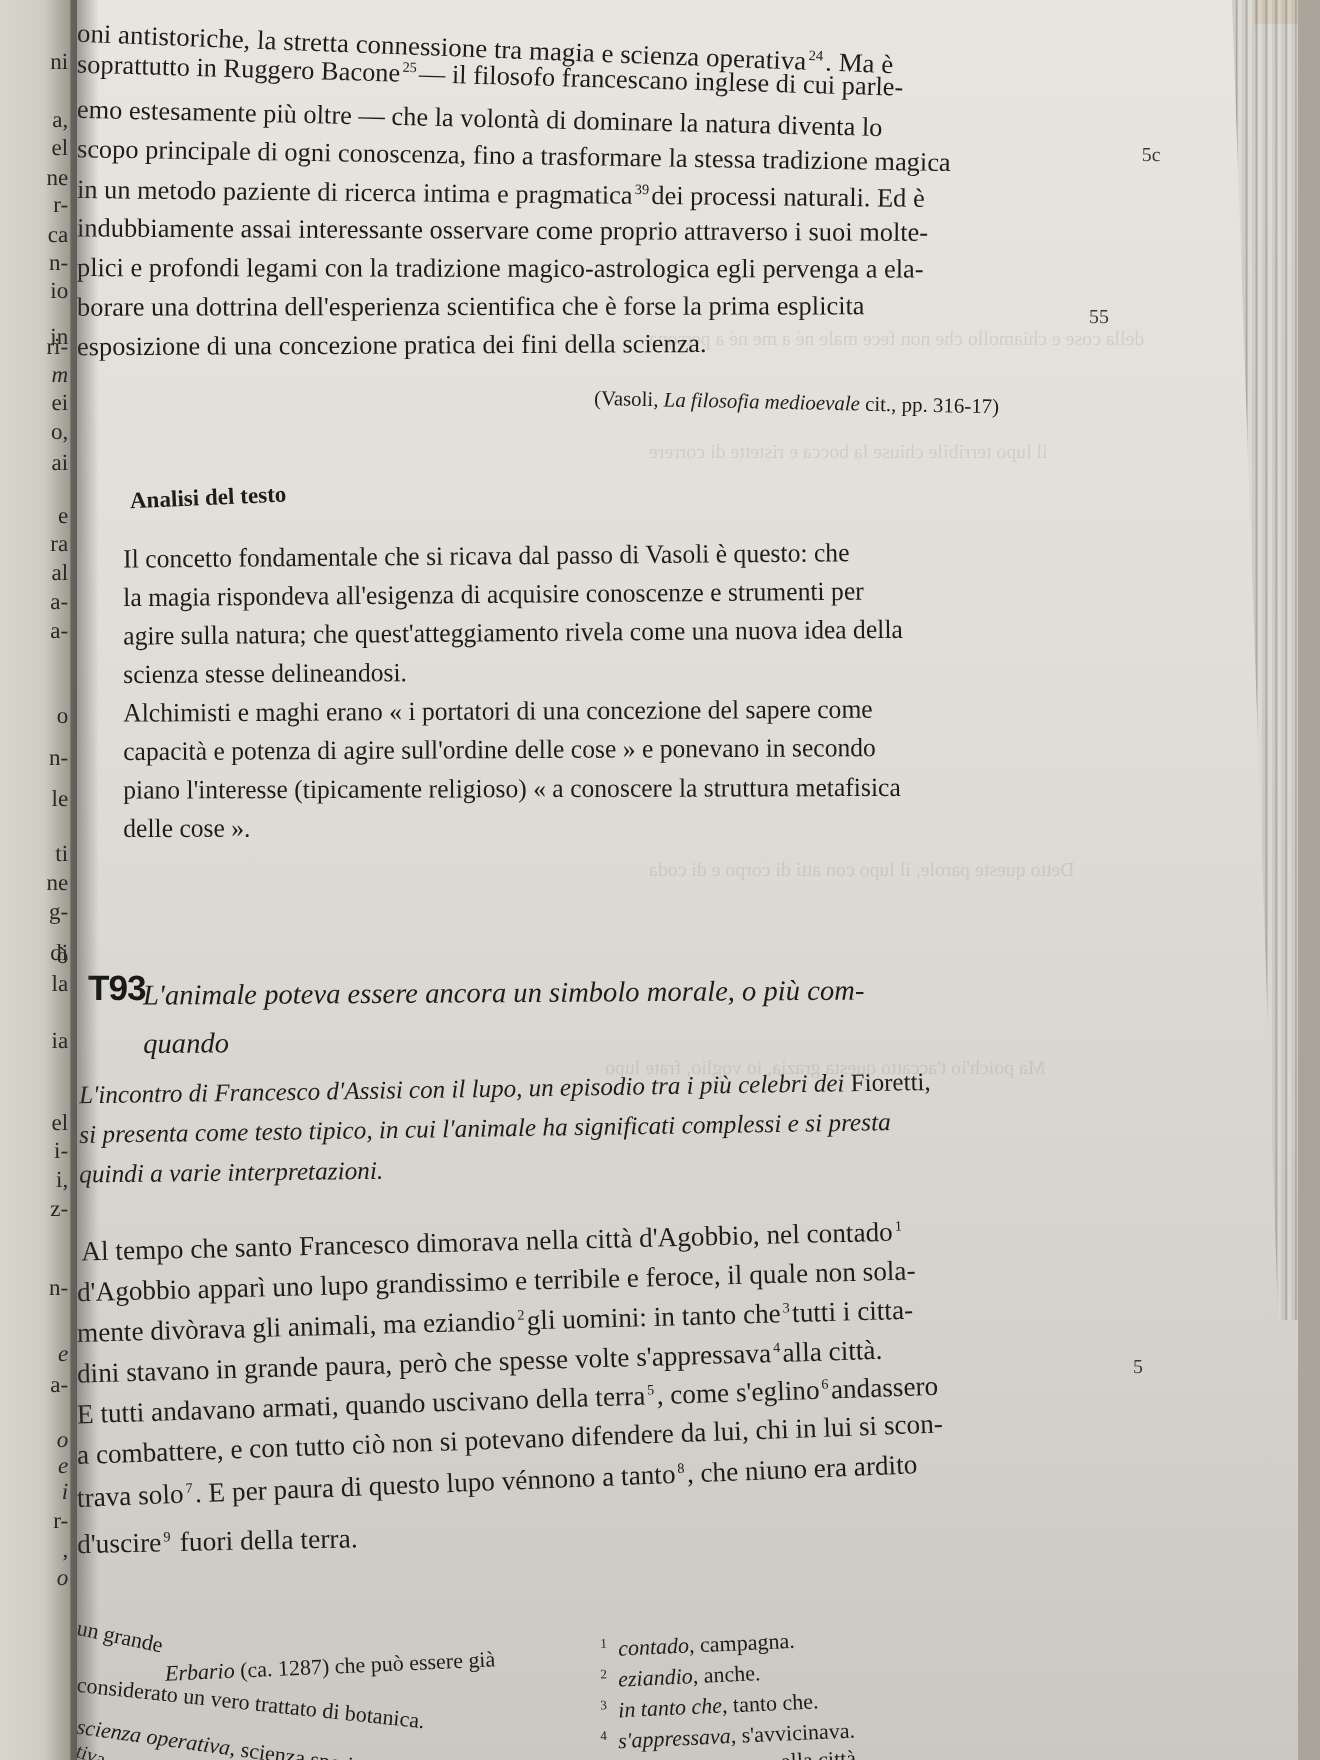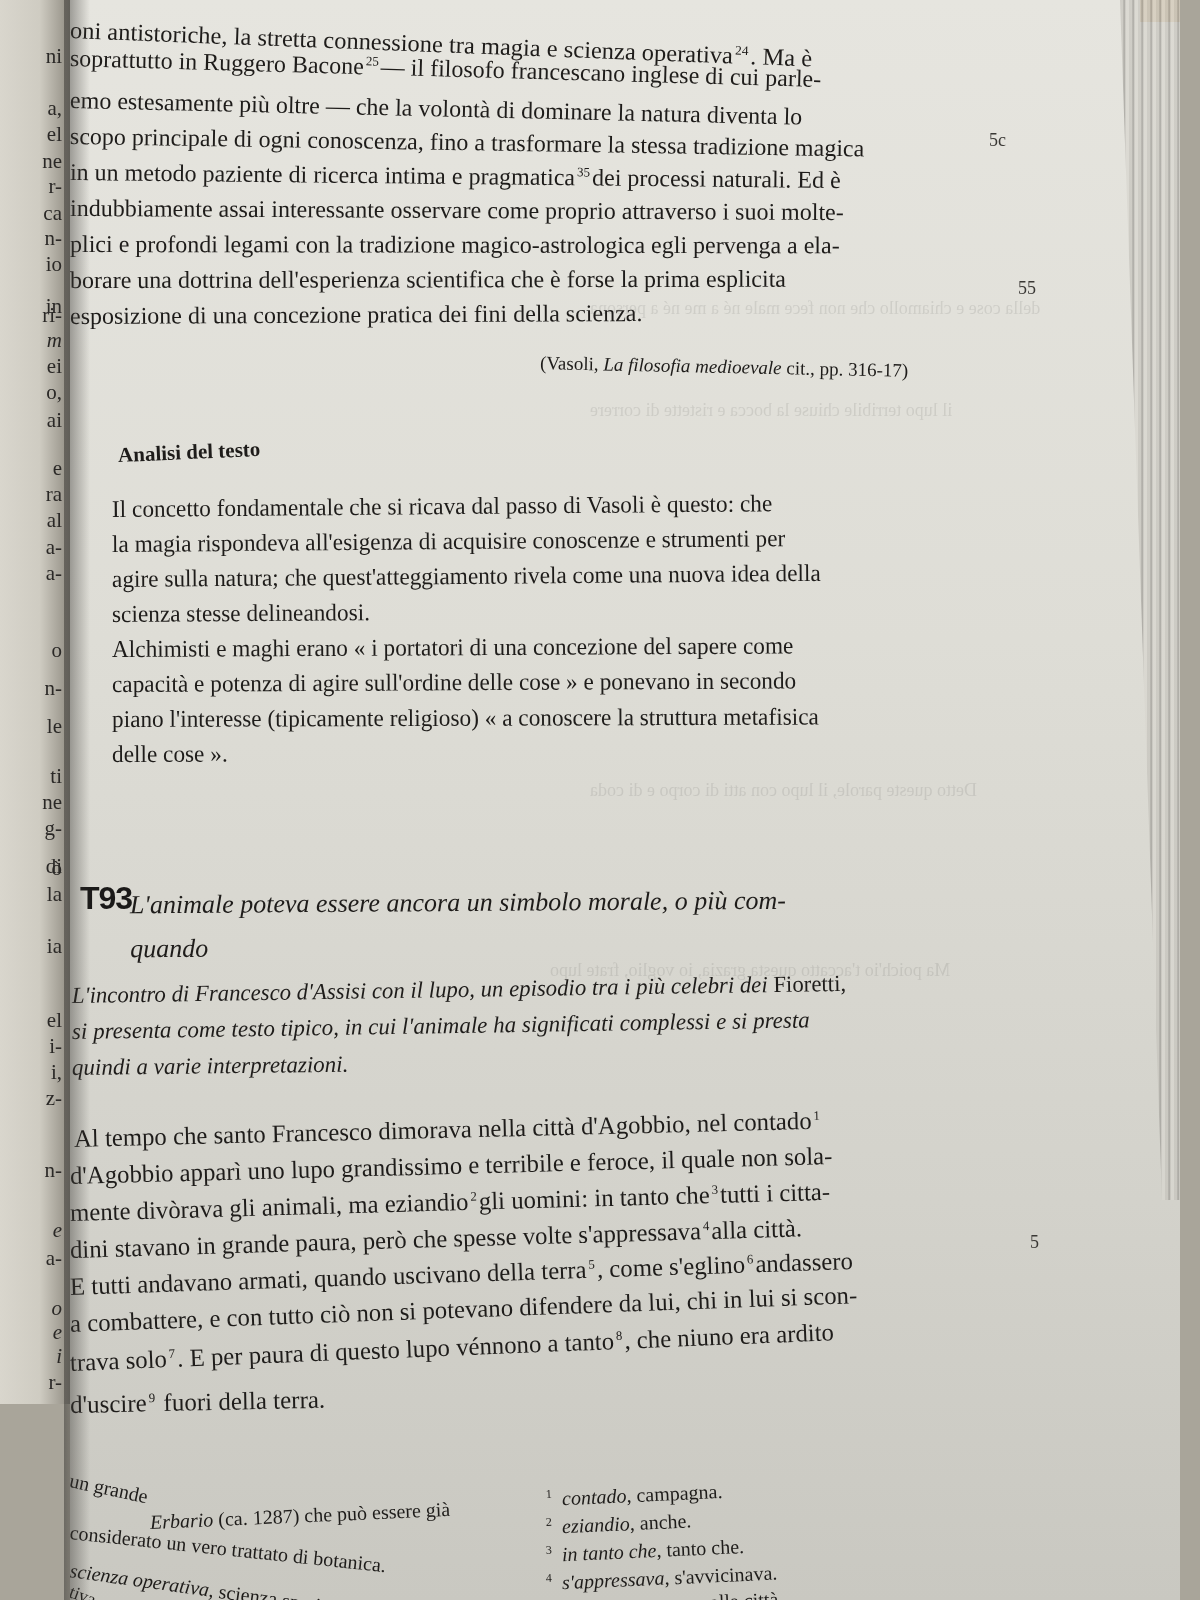--- a/index.html
+++ b/index.html
@@ -6,21 +6,21 @@
   html, body { width: 1200px; height: 1600px; overflow: hidden; }
   body {
     position: relative;
     background: #a9a59a;
     font-family: "DejaVu Serif", "Liberation Serif", serif;
     color: #1e1c1a;
   }
 
   
   .left-page {
-    position: absolute; left: 0; top: 0; width: 72px; height: 1404px;
+    position: absolute; left: 0; top: 0; width: 72px; height: 1600px;
     background: linear-gradient(to right, #d9d6cd 0%, #cfccc2 55%, #9e9a90 88%, #6f6c66 100%);
     overflow: hidden;
   }
   .left-page .frag {
     position: absolute; right: 10px;
     font-family: "Liberation Serif", serif; font-size: 21px; color: #2a2826;
     line-height: 1;
   }
   .spine-shadow {
     position: absolute; left: 64px; top: 0; width: 26px; height: 1600px;
@@ -151,29 +151,29 @@
   <div>
     <div class="line" style="left:0px;top:18px;transform:rotate(2.2deg) scaleX(1.02)">
       <span>oni antistoriche, la stretta connessione tra magia e scienza operativa</span><sup>24</sup><span>. Ma è</span>
     </div>
     <div class="line" style="left:0px;top:46px;transform:rotate(1.6deg)">
       <span>soprattutto in Ruggero Bacone</span><sup>25</sup><span>— il filosofo francescano inglese di cui parle-</span>
     </div>
     <div class="line" style="left:0px;top:88px;transform:rotate(1.3deg)">emo estesamente più oltre — che la volontà di dominare la natura diventa lo</div>
     <div class="line" style="left:0px;top:124px;transform:rotate(0.9deg)">scopo principale di ogni conoscenza, fino a trasformare la stessa tradizione magica</div>
     <div class="line" style="left:0px;top:160px;transform:rotate(0.6deg)">
-      <span>in un metodo paziente di ricerca intima e pragmatica</span><sup>35</sup><span>dei processi naturali. Ed è</span>
+      <span>in un metodo paziente di ricerca intima e pragmatica</span><sup>39</sup><span>dei processi naturali. Ed è</span>
     </div>
     <div class="line" style="left:0px;top:196px;transform:rotate(0.3deg)">indubbiamente assai interessante osservare come proprio attraverso i suoi molte-</div>
     <div class="line" style="left:0px;top:232px;transform:rotate(0.1deg)">plici e profondi legami con la tradizione magico-astrologica egli pervenga a ela-</div>
     <div class="line" style="left:0px;top:268px;transform:rotate(-0.1deg)">borare una dottrina dell'esperienza scientifica che è forse la prima esplicita</div>
     <div class="line" style="left:0px;top:304px;transform:rotate(-0.3deg)">esposizione di una concezione pratica dei fini della scienza.</div>
 
-    <span class="linenum" style="left:919px;top:130px">5c</span>
-    <span class="linenum" style="left:948px;top:278px">55</span>
+    <span class="linenum" style="left:968px;top:130px">5c</span>
+    <span class="linenum" style="left:920px;top:278px">55</span>
 
     <div class="citation">
       <span>(Vasoli,</span>
       <i>La filosofia medioevale</i>
       <span>cit., pp. 316-17)</span>
     </div>
   </div>
 
   <div>
     <div class="section-heading">Analisi del testo</div>

